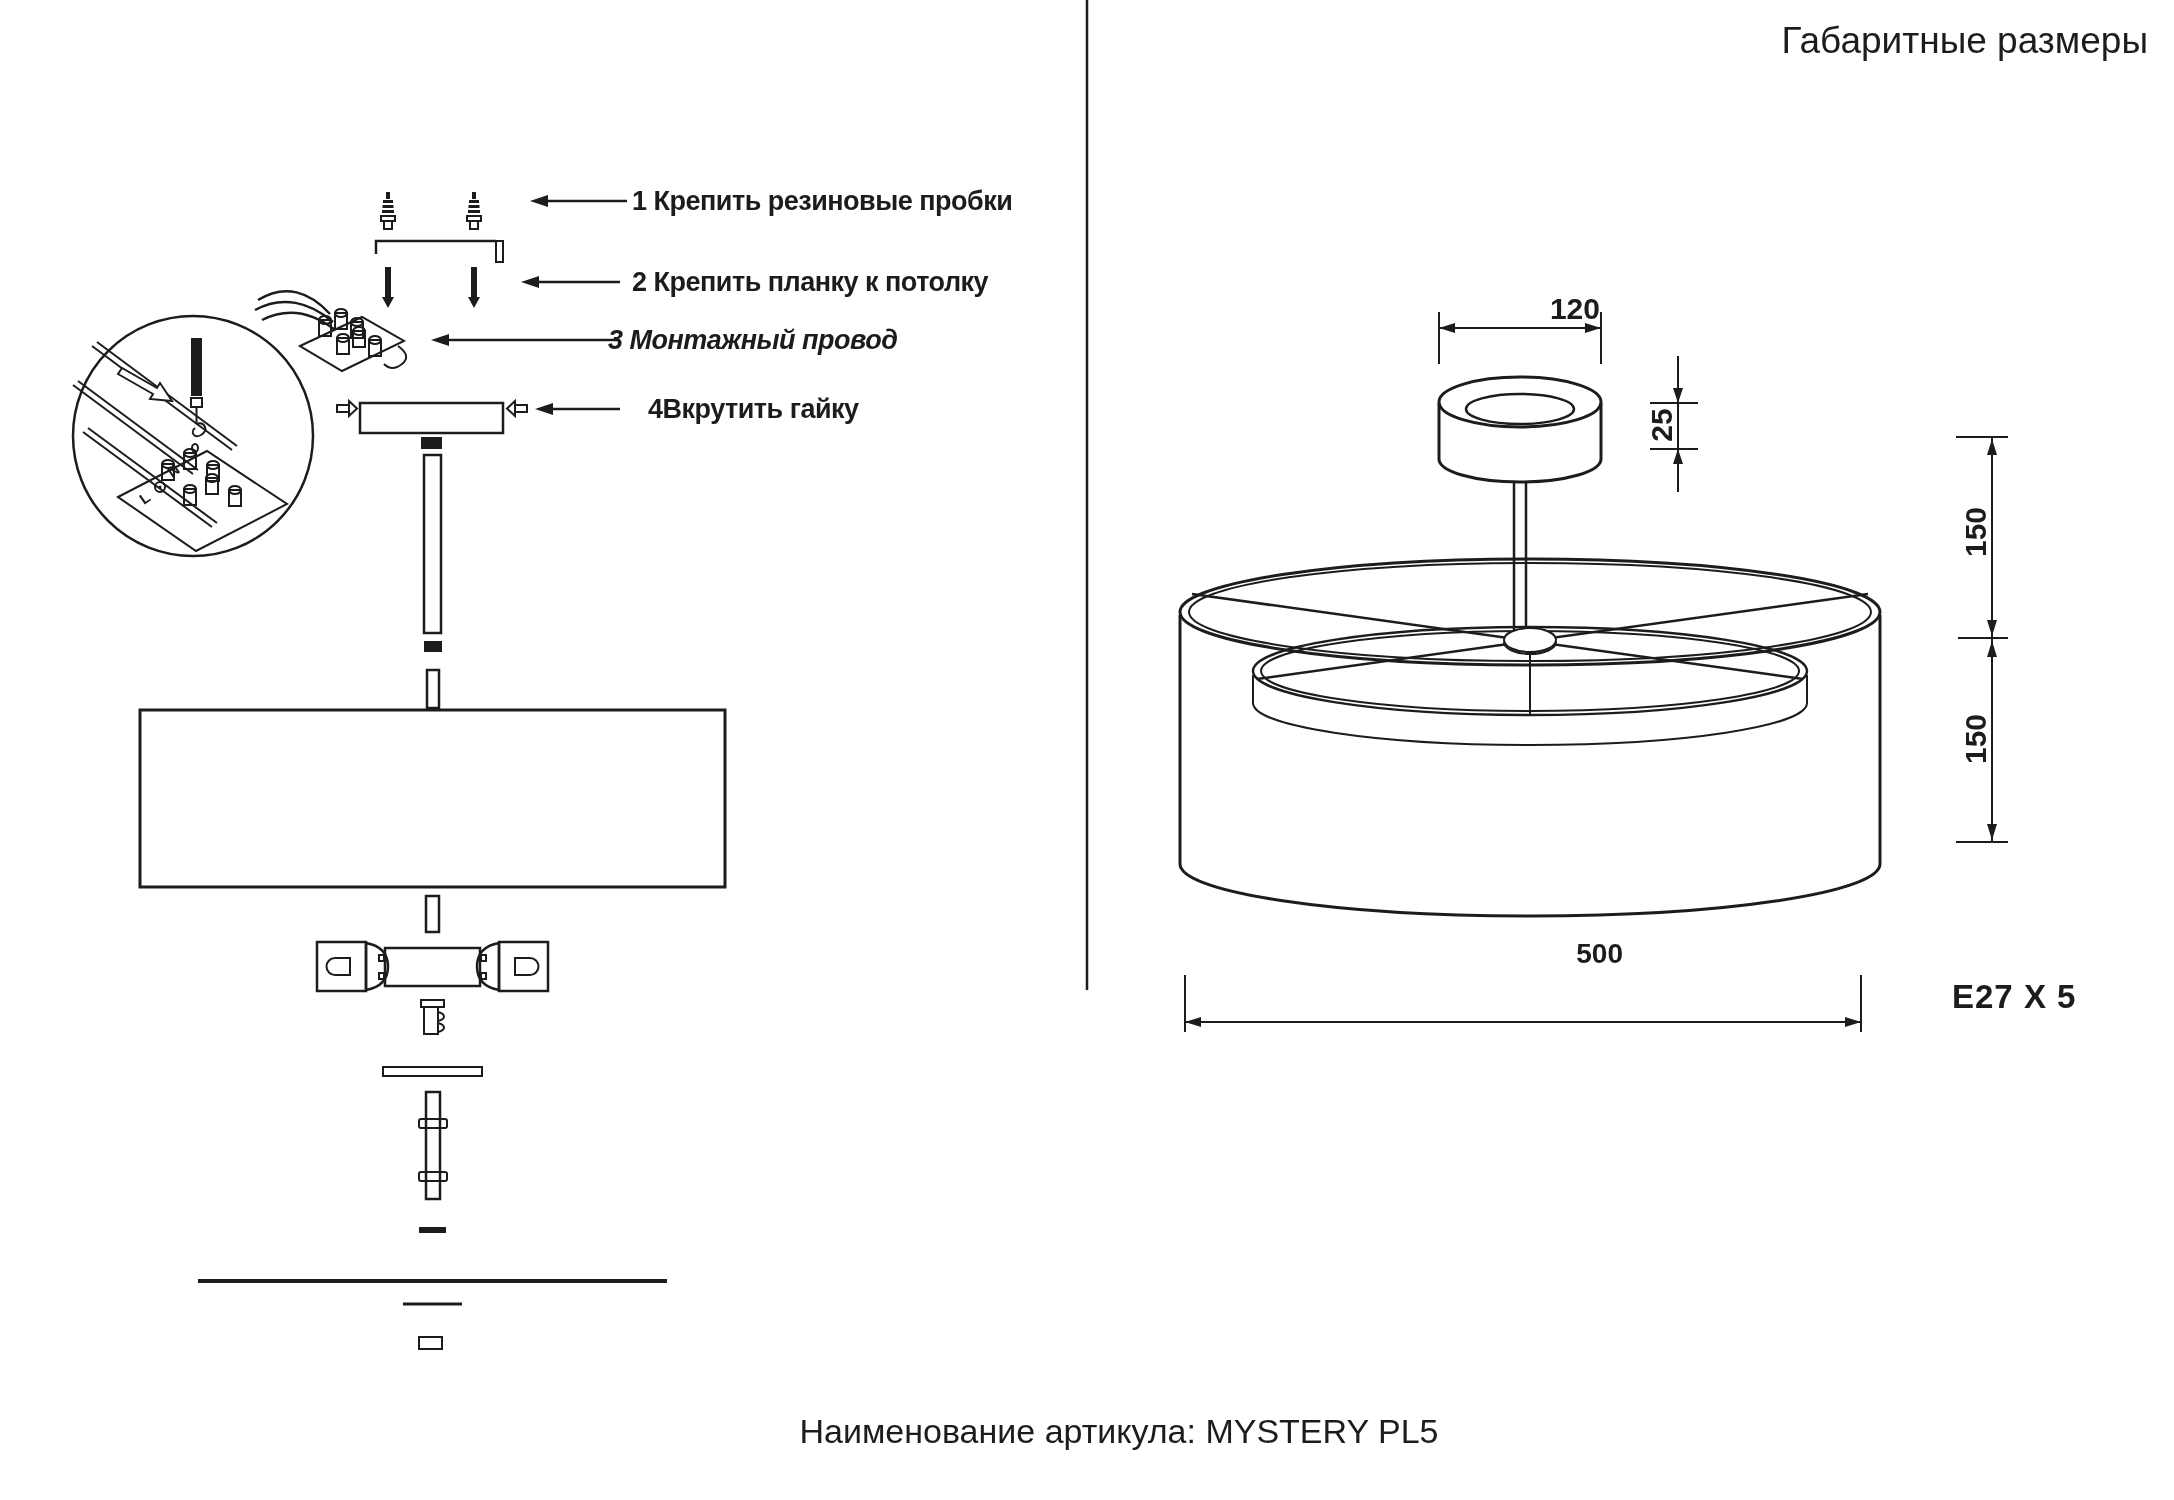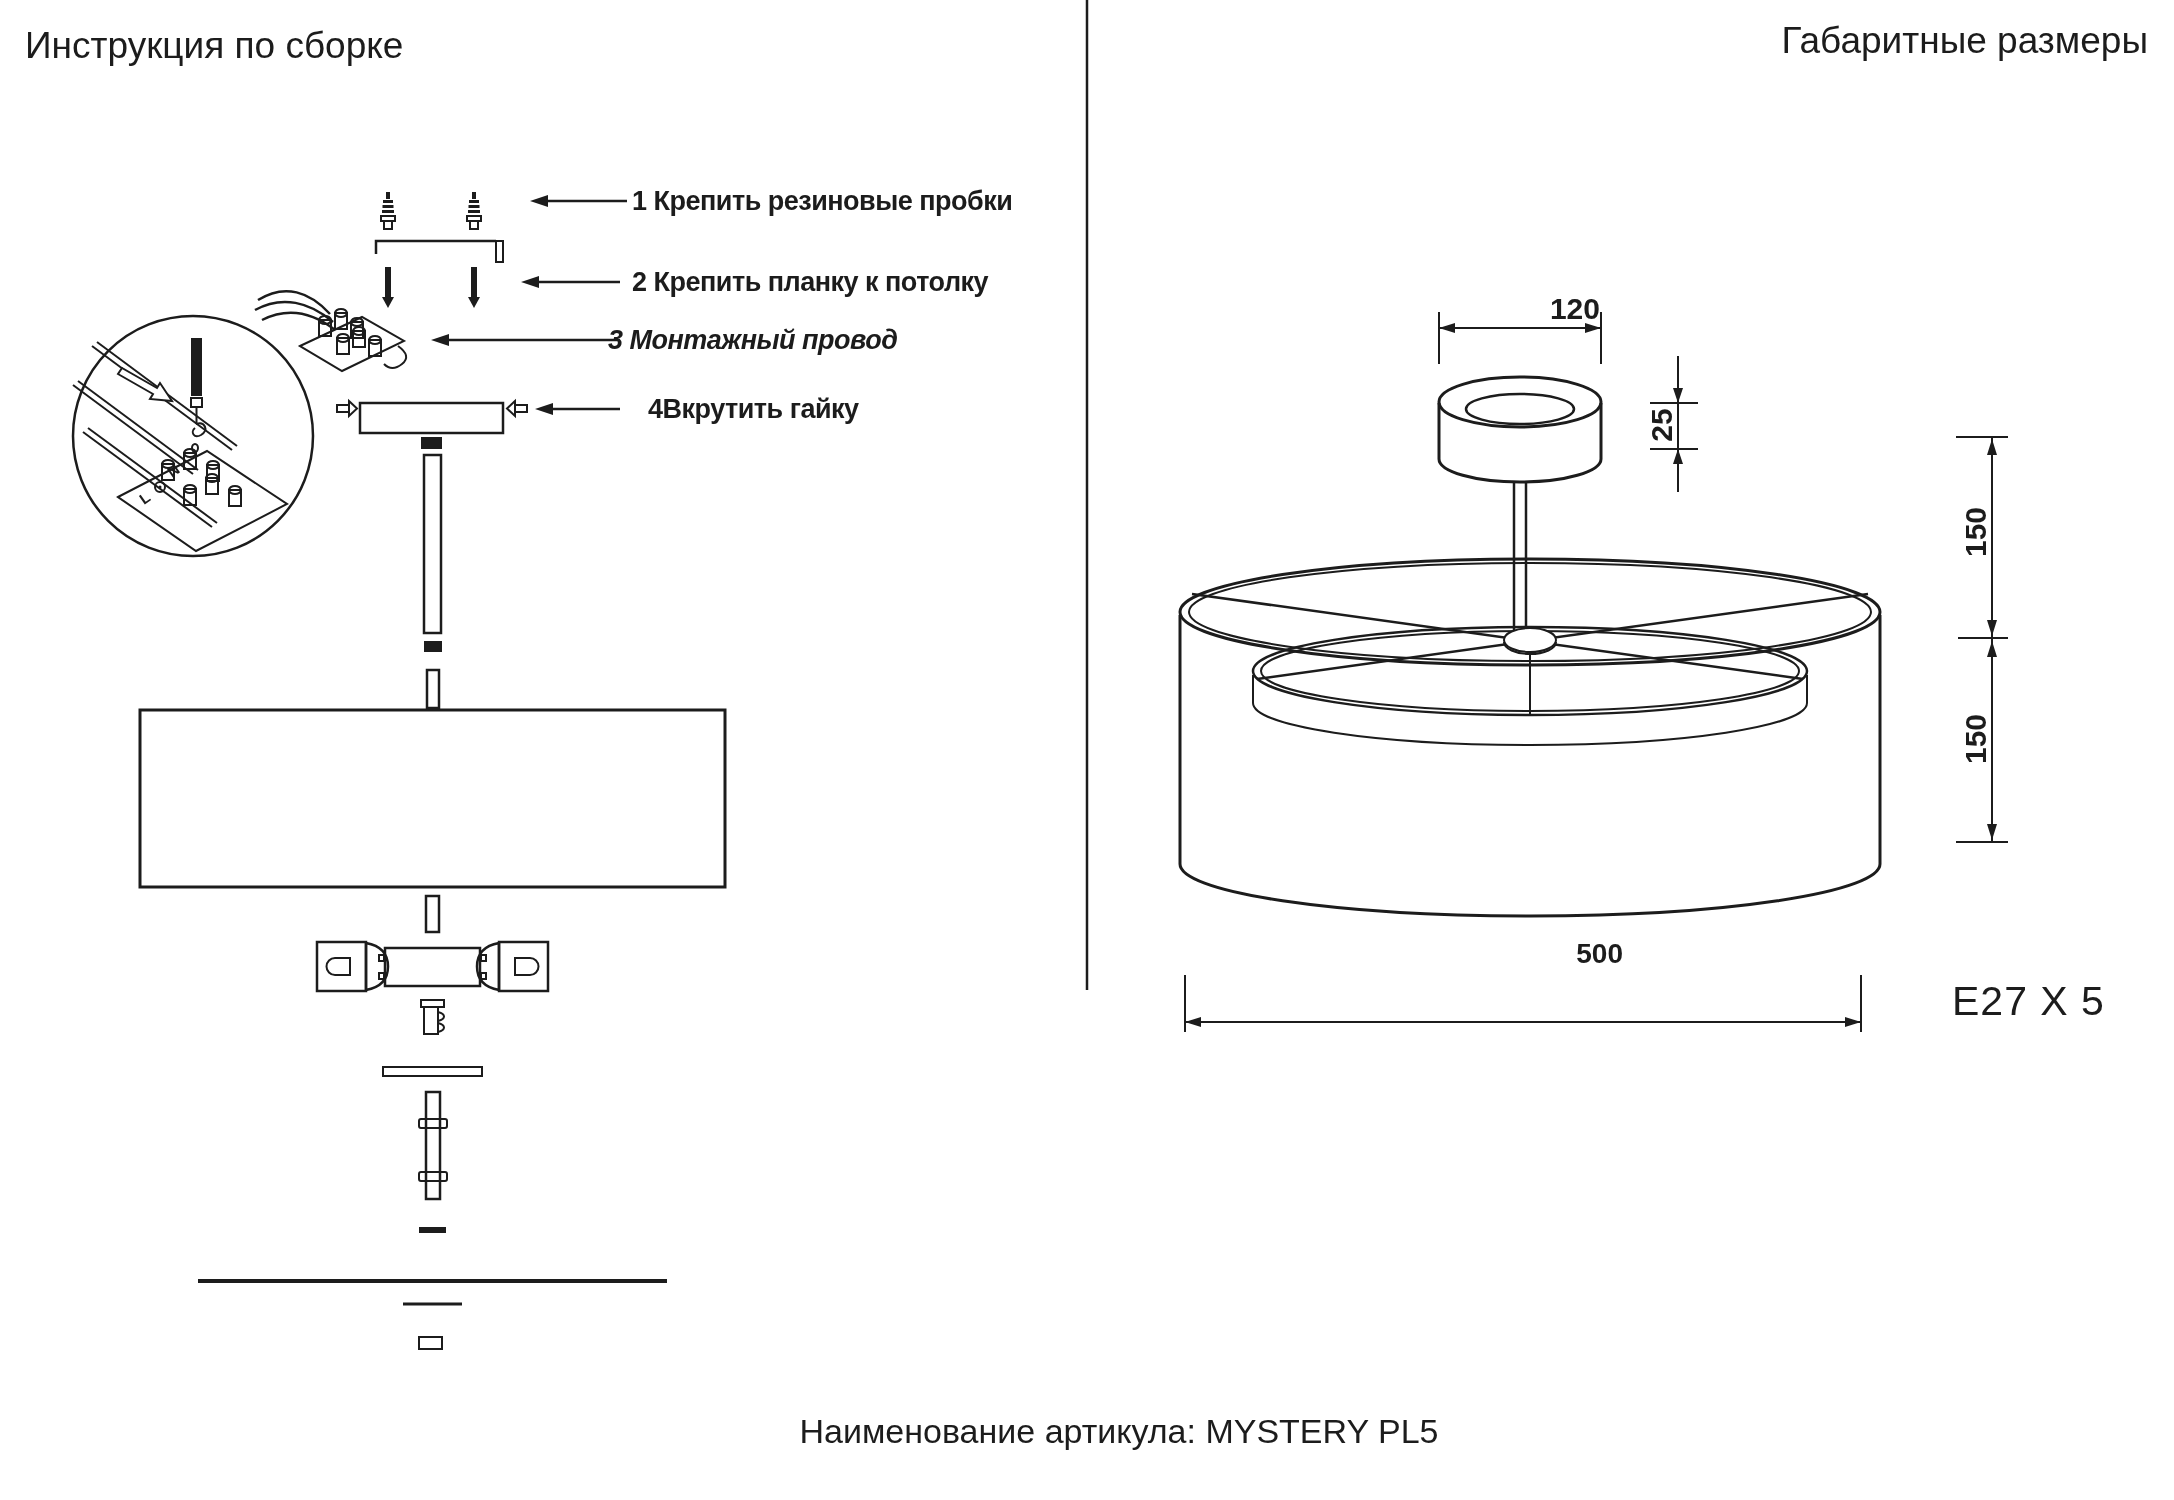--- a/index.html
+++ b/index.html
@@ -10,21 +10,21 @@
     font-family:"Liberation Sans", sans-serif;
     color:#1c1c1c;
     overflow:hidden;
   }
   .abs{position:absolute;white-space:nowrap;}
   .title{font-size:37px;font-weight:400;}
   .step-label{font-size:27px;font-weight:bold;letter-spacing:-0.5px;}
   .dim{font-size:30px;font-weight:bold;}
   .dim-c{text-align:right;}
   .rot{transform:translate(-50%,-50%) rotate(-90deg);transform-origin:center;}
-  .spec{font-size:41px;font-weight:normal;letter-spacing:1px;}
+  .spec{font-size:33px;font-weight:bold;letter-spacing:1px;}
   .footer-label{font-size:34px;font-weight:400;width:100%;text-align:center;}
   svg{position:absolute;left:0;top:0;}
   .ln{stroke:#1c1c1c;fill:none;stroke-width:2.5;}
   .ln2{stroke:#1c1c1c;fill:none;stroke-width:2;}
   .ln3{stroke:#1c1c1c;fill:none;stroke-width:3;}
   .ln4{stroke:#1c1c1c;fill:none;stroke-width:4;}
   .fl{fill:#1c1c1c;stroke:none;}
   .wfl{fill:#ffffff;stroke:#1c1c1c;stroke-width:2;}
   .svgtxt{fill:#1c1c1c;font-family:"Liberation Sans",sans-serif;font-size:15px;font-weight:bold;}
 </style>
@@ -258,21 +258,20 @@
       <g>
         <line class="ln2" x1="1185" y1="975" x2="1185" y2="1032"></line>
         <line class="ln2" x1="1861" y1="975" x2="1861" y2="1032"></line>
         <line class="ln2" x1="1185" y1="1022" x2="1861" y2="1022"></line>
         <polygon class="fl" points="1185,1022 1201,1017 1201,1027"></polygon>
         <polygon class="fl" points="1861,1022 1845,1017 1845,1027"></polygon>
       </g>
     </g>
   </svg>
 
-  <div class="abs title" style="left:25px;top:25px;">Инструкция по сборке</div>
 
   <div class="abs title" style="right:26px;top:20px;">Габаритные размеры</div>
 
   <div class="abs step-label" style="left:632px;top:186px;">1 Крепить резиновые пробки</div>
   <div class="abs step-label" style="left:632px;top:267px;">2 Крепить планку к потолку</div>
   <div class="abs step-label" style="left:608px;top:325px;font-style:italic;">3 Монтажный провод</div>
   <div class="abs step-label" style="left:648px;top:394px;">4Вкрутить гайку</div>
 
   <div class="abs dim dim-c" style="left:1440px;top:292px;width:160px;">120</div>
 

